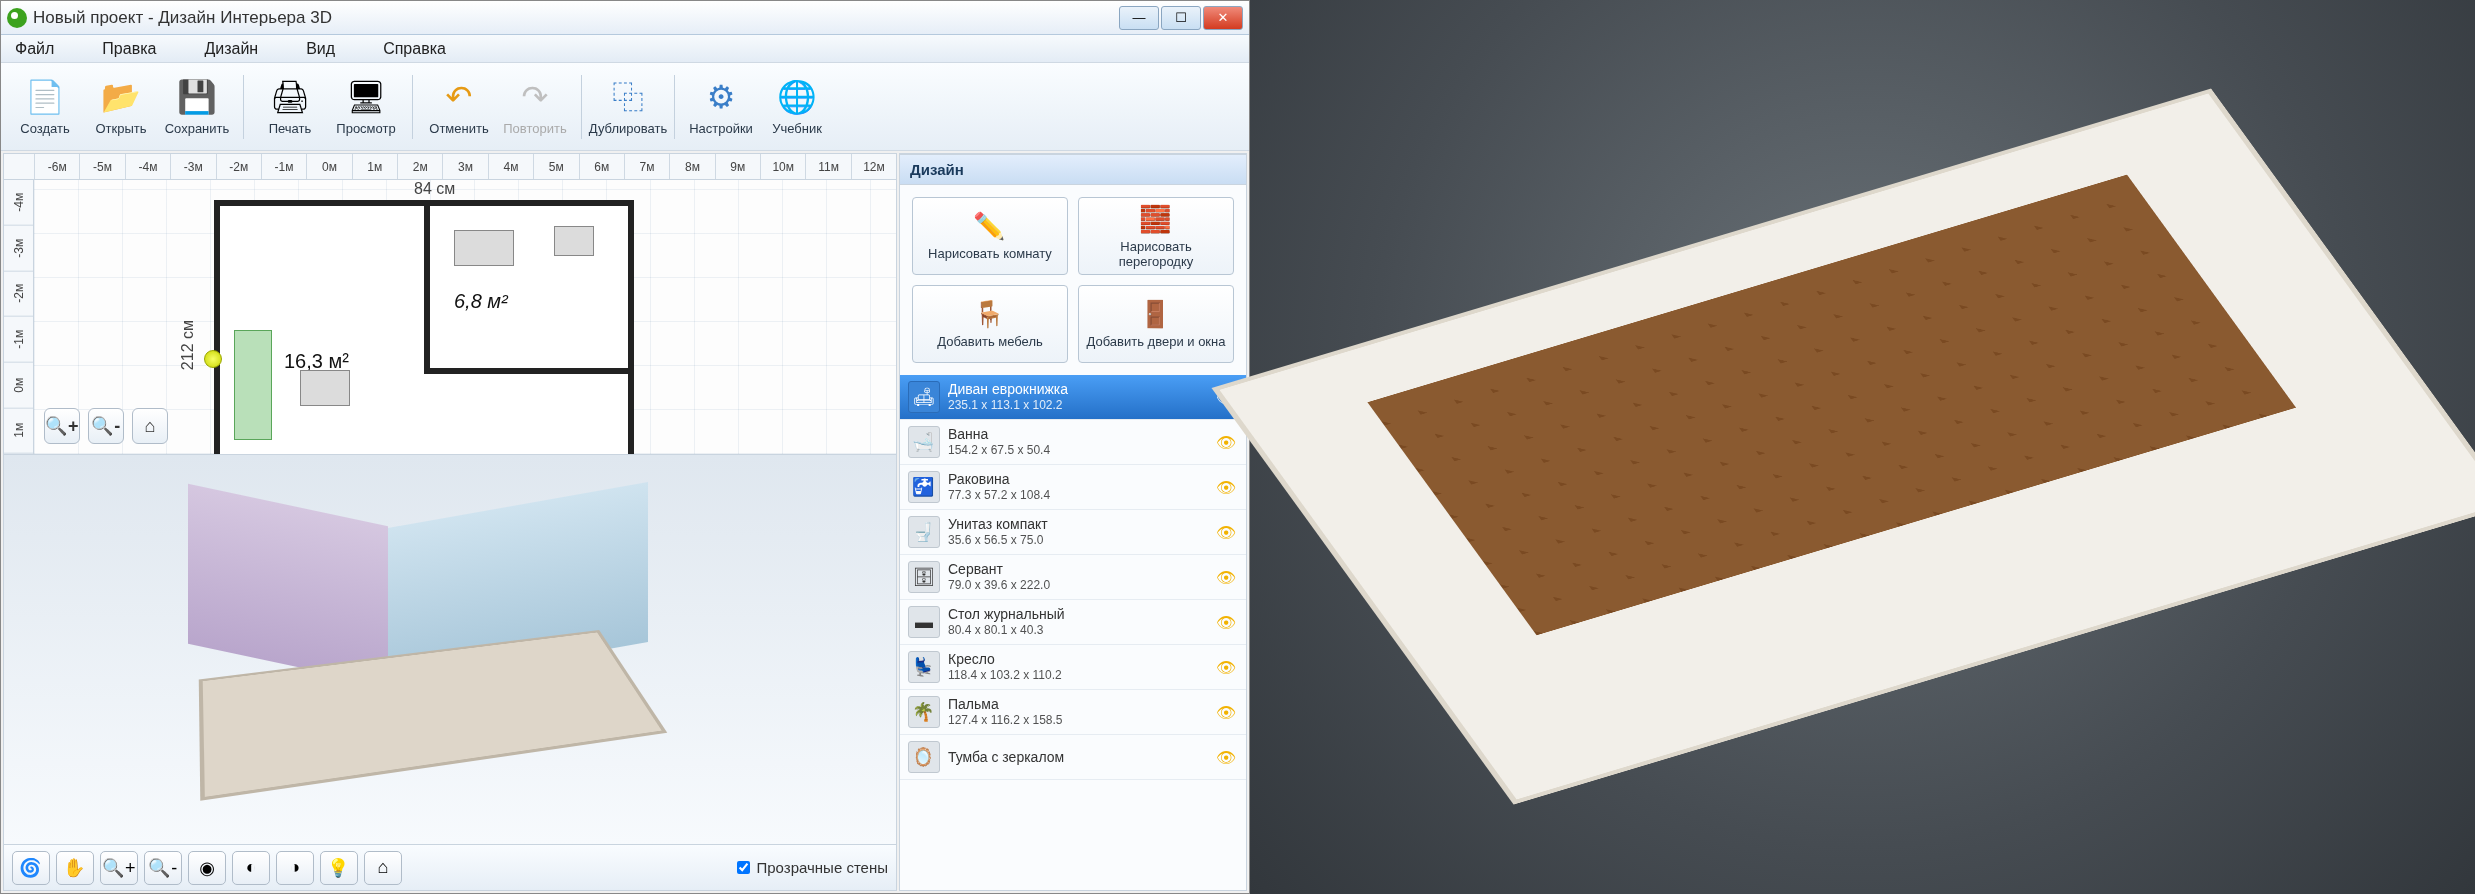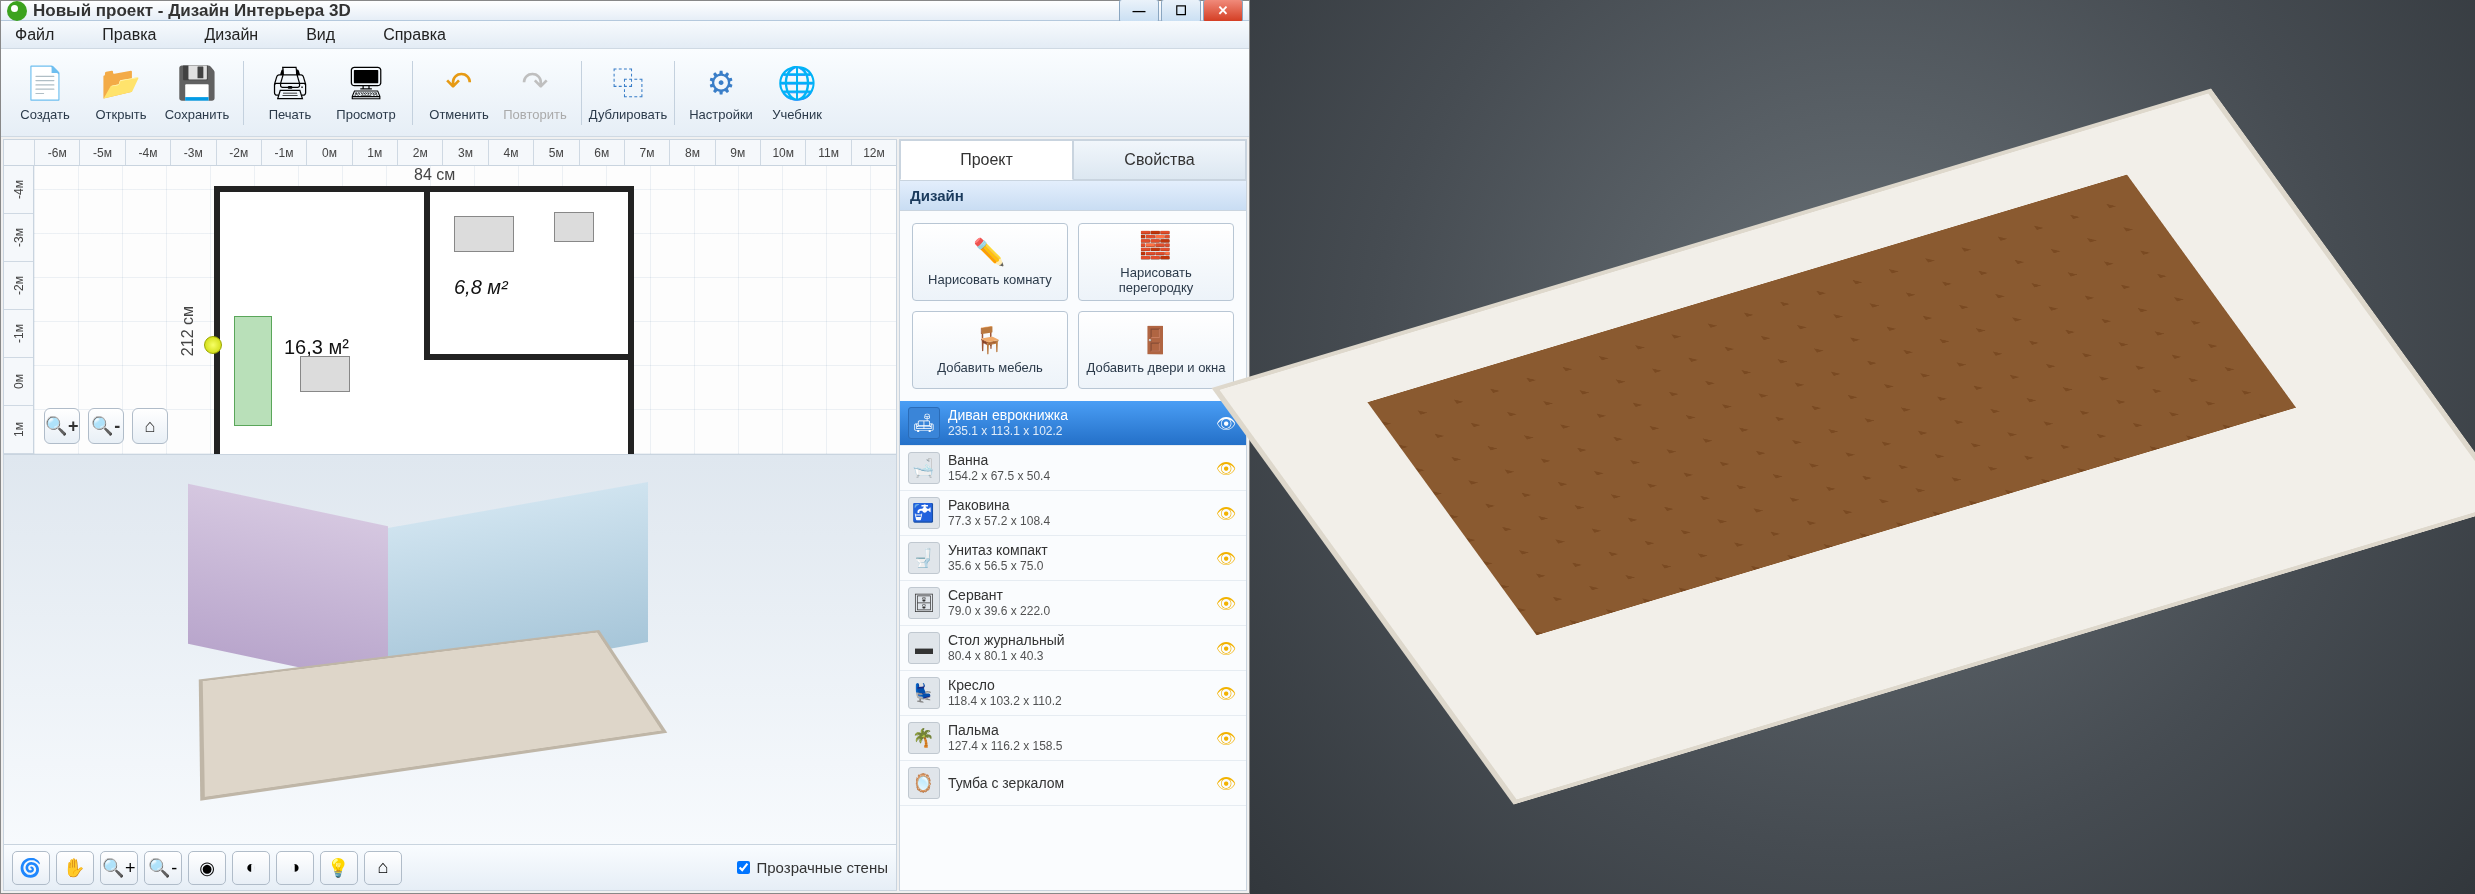--- a/index.html
+++ b/index.html
@@ -1,19 +1,19 @@
 <!DOCTYPE html>
 <html><head>
 <meta charset="utf-8">
 <style>
 * { box-sizing: border-box; margin: 0; padding: 0; font-family: Tahoma, Arial, sans-serif; }
 body { display: flex; width: 2475px; height: 894px; }
 .app-wrapper { width: 1250px; height: 894px; display: flex; flex-direction: column; border: 1px solid #888; background: #f0f0f0; transform-origin: top left; }
 .right-render { flex: 1; height: 894px; background: radial-gradient(circle at 50% 40%, #6a7278 0%, #464c52 60%, #32373c 100%); display: flex; align-items: center; justify-content: center; }
-.titlebar { height: 20px; background: linear-gradient(#fff, #e6eef7); display: flex; align-items: center; padding: 0 6px; border-bottom: 1px solid #b5c9dd; font-weight: bold; }
+.titlebar { height: 34px; background: linear-gradient(#fff, #e6eef7); display: flex; align-items: center; padding: 0 6px; border-bottom: 1px solid #b5c9dd; }
 .titlebar-icon { width: 20px; height: 20px; background: #3ca21e; border-radius: 50%; margin-right: 6px; position: relative; }
 .titlebar-icon::after { content: ""; position: absolute; left: 4px; top: 4px; width: 7px; height: 7px; background: #fff; border-radius: 50%; }
 .titlebar-text { font-size: 17px; color: #333; flex: 1; }
 .win-buttons { display: flex; gap: 2px; }
 .win-btn { width: 40px; height: 24px; border: 1px solid #8aa6c1; background: linear-gradient(#eaf2fa,#c9dff3); border-radius: 3px; display: flex; align-items: center; justify-content: center; font-size: 13px; }
 .win-btn.close { background: linear-gradient(#f08a7a,#d33b20); color: #fff; }
 .menubar { height: 28px; background: linear-gradient(#f7fafd,#e3ecf5); display: flex; align-items: center; padding: 0 4px; border-bottom: 1px solid #cfd9e3; gap: 28px; }
 .menu-item { padding: 4px 10px; font-size: 16px; color: #222; cursor: default; }
 .toolbar { height: 88px; background: linear-gradient(#fafdff,#e6eef6); display: flex; align-items: center; padding: 4px 8px; gap: 4px; border-bottom: 1px solid #cfd9e3; }
 .tool-btn { display: flex; flex-direction: column; align-items: center; justify-content: center; width: 72px; height: 78px; border-radius: 4px; cursor: default; }
@@ -214,24 +214,20 @@
         <div class="bt-btn">💡</div>
         <div class="bt-btn">⌂</div>
         <label class="bt-check">
           <input type="checkbox" checked="" style="">
           <span>Прозрачные стены</span>
         </label>
       </div>
     </div>
 
     <div class="side-panel">
-      <div class="tabs">
-        <div class="tab active">Проект</div>
-        <div class="tab">Свойства</div>
-      </div>
       <div class="section-header">Дизайн</div>
       <div class="design-buttons">
         <div class="design-btn">
             <div class="design-btn-icon">✏️</div>
             <span>Нарисовать комнату</span>
           </div>
         <div class="design-btn">
             <div class="design-btn-icon">🧱</div>
             <span>Нарисовать перегородку</span>
           </div>

